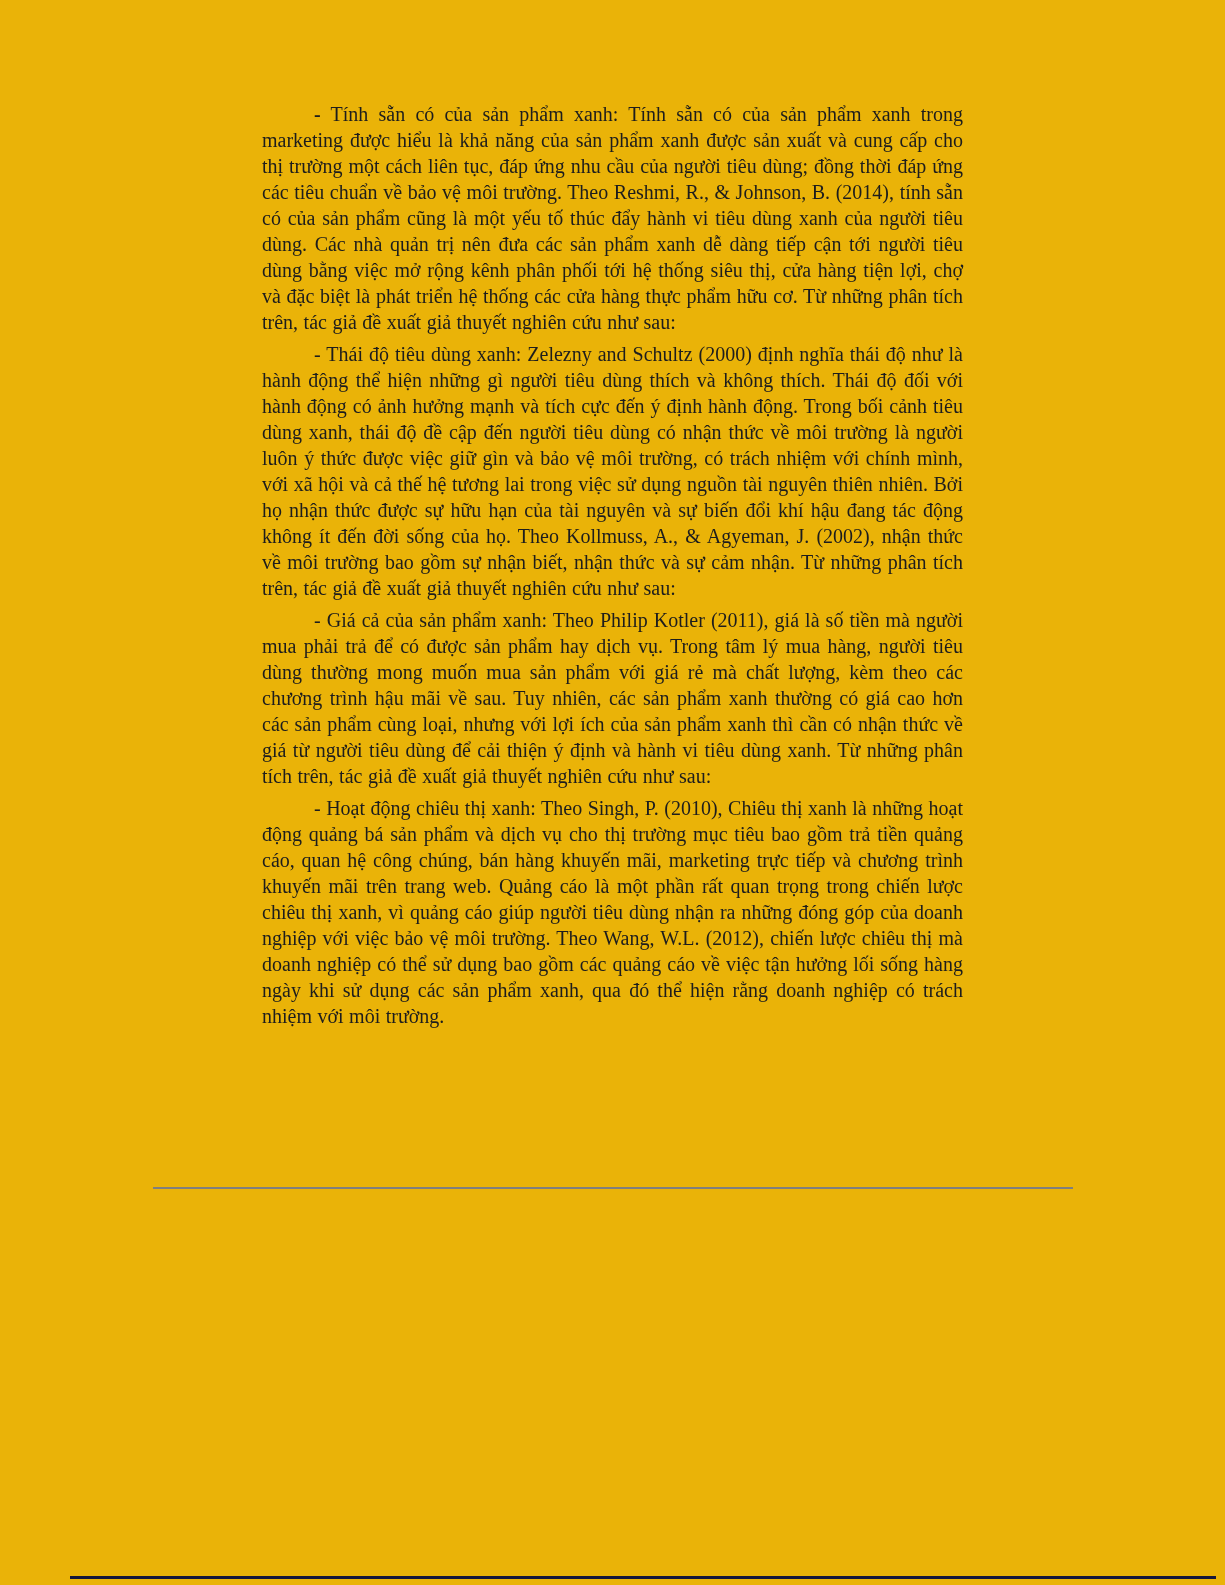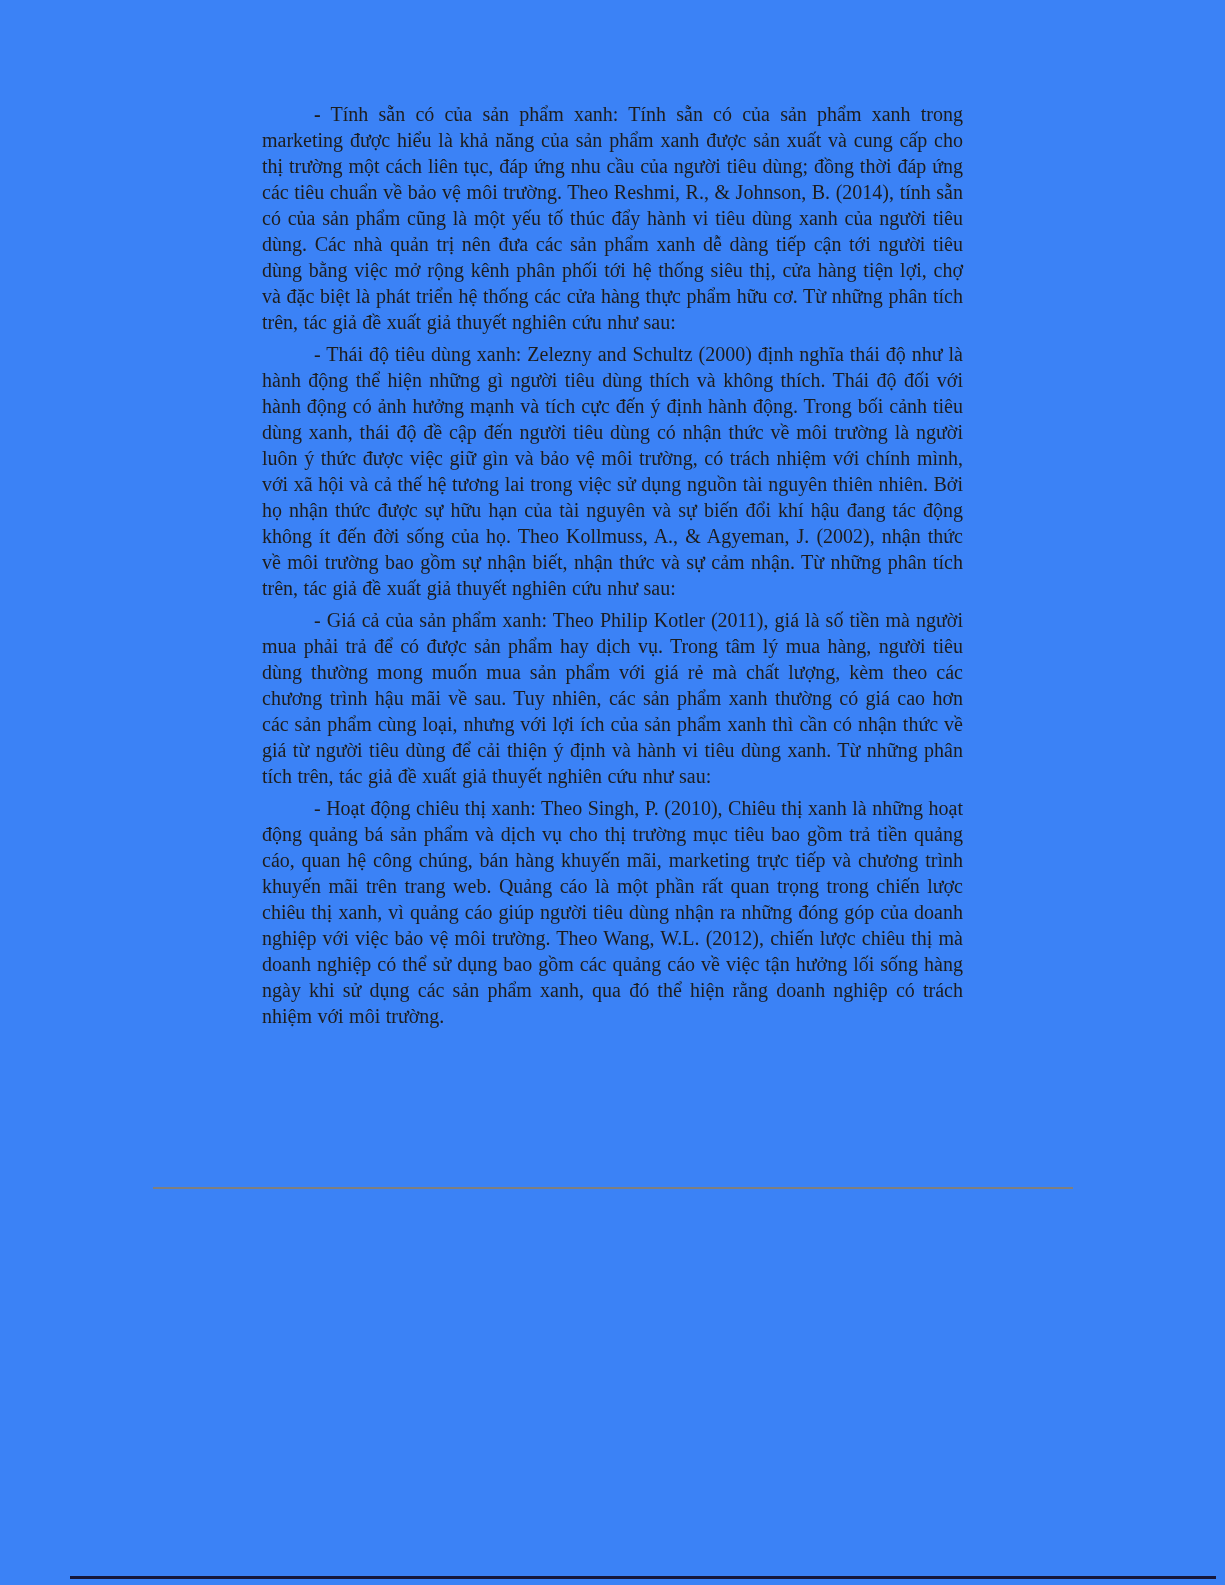--- a/index.html
+++ b/index.html
@@ -7,21 +7,21 @@
     width: 1225px;
     height: 1585px;
     background: #ffffff;
     position: relative;
     overflow: hidden;
     font-family: "Liberation Serif", serif;
   }
   .page {
     position: absolute;
     inset: 0;
-    background: #3b82f6;
+    background: #eab308;
   }
   .text-block {
     position: absolute;
     left: 262px;
     top: 101px;
     width: 701px;
   }
   .para {
     margin: 0 0 6px 0;
     font-size: 20px;

